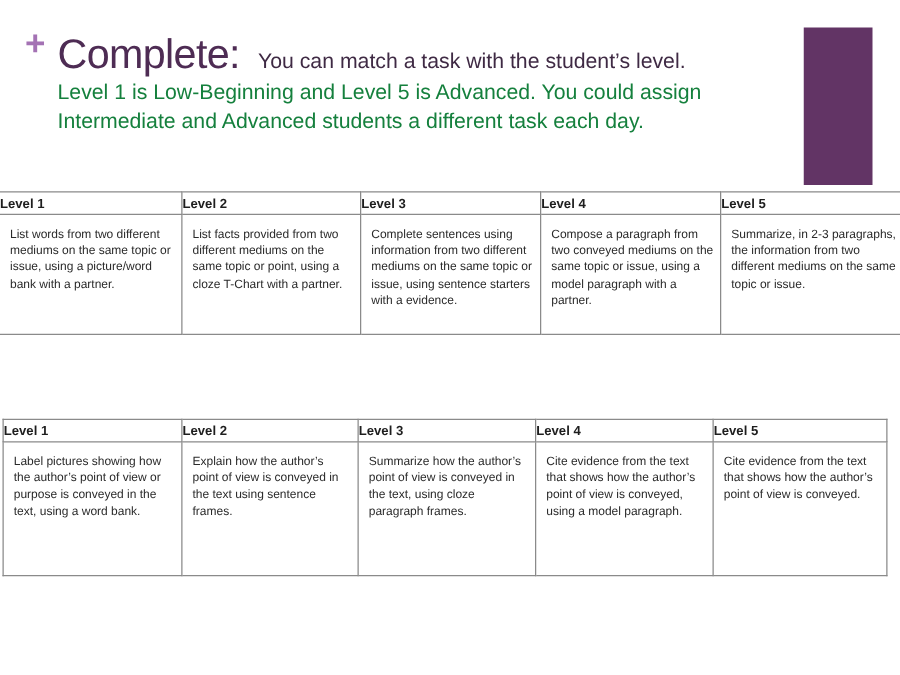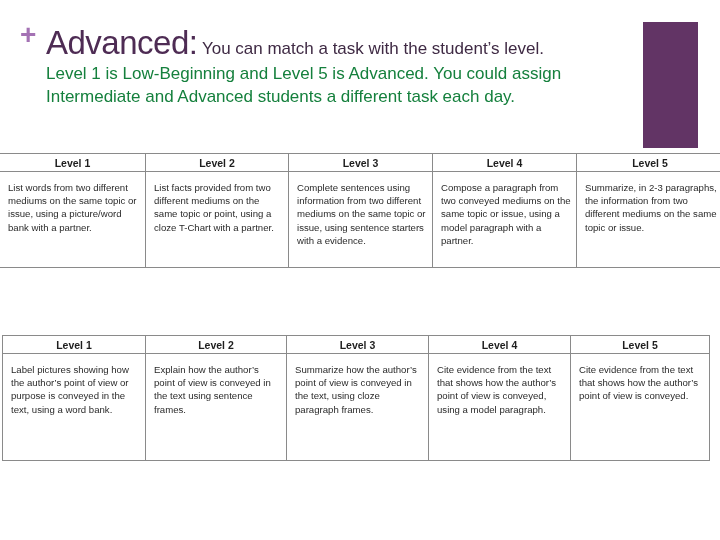--- a/index.html
+++ b/index.html
@@ -15,56 +15,56 @@
   }
   .title-line {
     position:absolute; left:46px; top:24px; white-space:nowrap;
     color:#4e2c54;
   }
   .title-word {
     font-size:33px; line-height:38px;
     letter-spacing:-0.5px;
   }
   .title-sub {
-    font-size:17px; margin-left:0; color:#3f2a44;
+    font-size:17px; margin-left:10px; color:#3f2a44;
   }
   .body-text {
     position:absolute; left:46px; top:62px; width:580px;
     font-size:17px; line-height:23px; color:#15803d;
   }
   .purple-bar {
     position:absolute; left:643px; top:22px; width:55px; height:126px;
     background:#623465;
   }
   table.rubric {
     position:absolute; border-collapse:collapse; table-layout:fixed;
     font-family:"Liberation Sans", sans-serif; background:#fff;
   }
   table.rubric th, table.rubric td {
     border:1px solid #8a8a8a;
   }
   table.rubric th {
     font-size:10.5px; font-weight:bold; color:#1e1e1e;
-    height:17px; padding:0; text-align:center;
+    height:17px; padding:0; text-align:left;
   }
   table.rubric td {
     font-size:9.6px; line-height:13.2px; color:#2a2a2a;
     vertical-align:top; padding:9px 4px 4px 8px;
   }
   #table1 { left:-1px; top:153px; width:724px; }
   #table1 td { height:82px; }
   #table2 { left:2px; top:335px; width:707px; }
   #table2 td { height:93px; }
 </style>
 </head>
 <body>
 
 <div class="plus">+</div>
 <div class="title-line">
-  <span class="title-word">Advanced:</span>
+  <span class="title-word">Complete:</span>
   <span class="title-sub">You can match a task with the student’s level.</span>
 </div>
 <div class="body-text">Level 1 is Low-Beginning and Level 5 is Advanced. You could assign Intermediate and Advanced students a different task each day.</div>
 <div class="purple-bar"></div>
 
 <table class="rubric" id="table1">
   <colgroup>
     <col style="width:146px">
       <col style="width:143px">
       <col style="width:144px">

